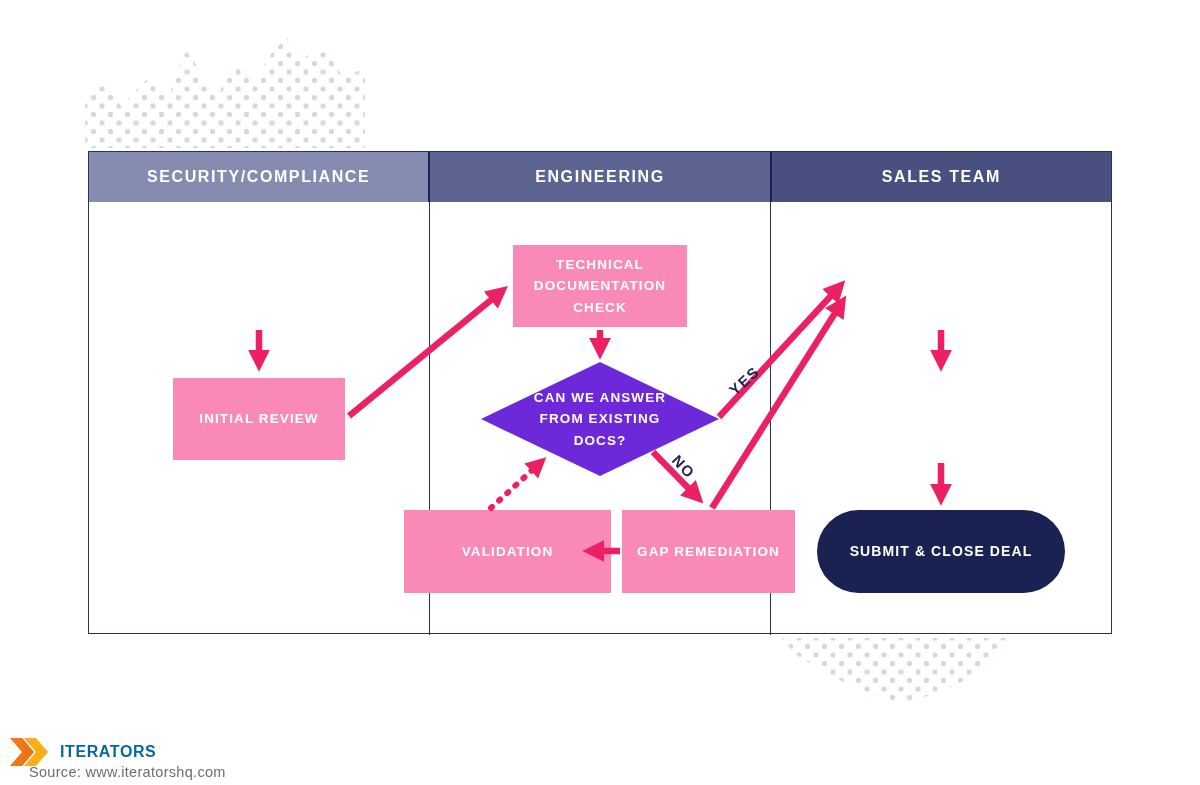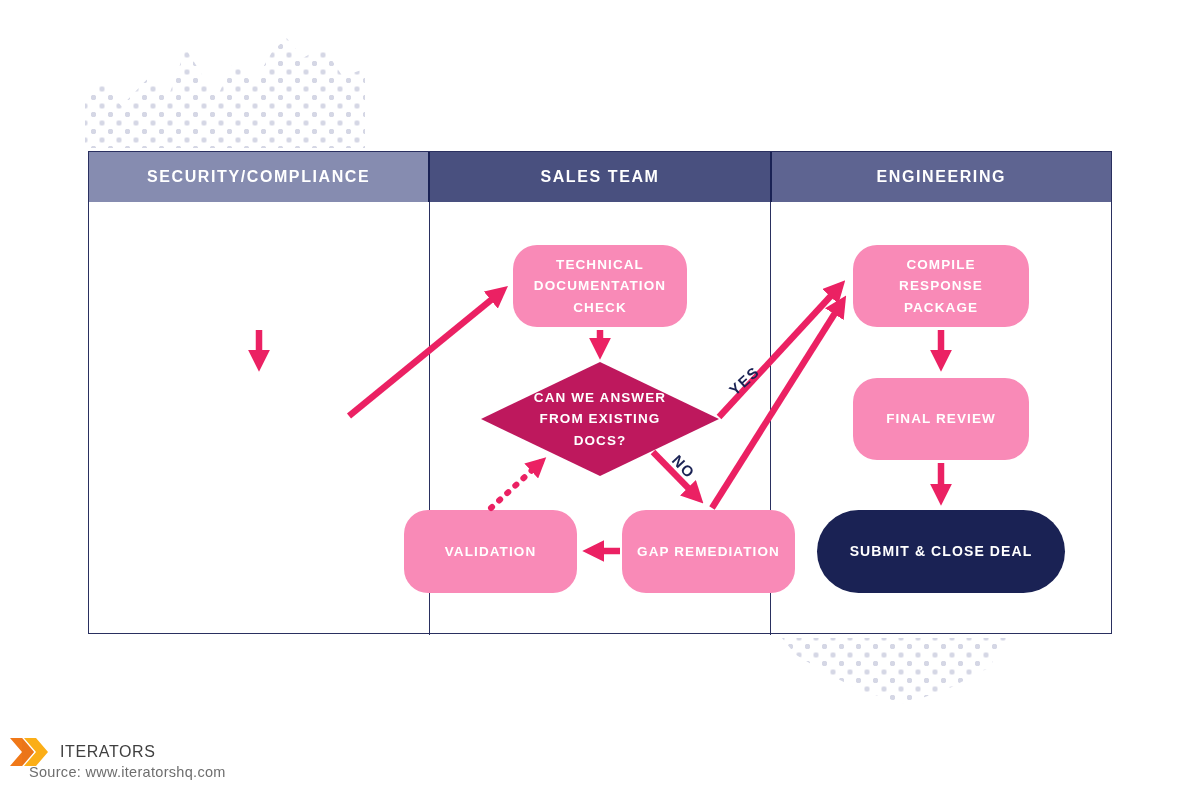--- a/index.html
+++ b/index.html
@@ -39,85 +39,84 @@
   }
   .th:last-child { border-right:none; }
   .tbody { display:flex; height:433px; }
   .lane { flex:1 1 0; border-right:1.5px solid #2A3060; }
   .lane:last-child { border-right:none; }
 
   
   .node {
     position:absolute; display:flex; align-items:center; justify-content:center;
     text-align:center; color:#ffffff; font-weight:bold; font-size:13.5px;
-    letter-spacing:1.1px; line-height:1.6; padding:6px 12px;border-radius:24px;
+    letter-spacing:1.1px; line-height:1.6; padding:6px 12px;
   }
   .process   { background:#F98AB7; }
   .terminator{ background:#1A2254; border-radius:42px; }
   .decision  {
-    background:#be185d;
+    background:#6d28d9;
     clip-path:polygon(50% 0%, 100% 50%, 50% 100%, 0% 50%);
     padding:6px 42px;
   }
   .n-eap      { left:135px; top:246px; width:248px; height:81px; }
   .n-initial  { left:173px; top:378px; width:172px; height:82px; }
   .n-techdoc  { left:513px; top:245px; width:174px; height:82px; }
   .n-decision { left:481px; top:362px; width:238px; height:114px; }
-  .n-validate { left:404px; top:510px; width:173px; height:83px; }
+  .n-validate { left:404px; top:510px; width:207px; height:83px; }
   .n-gap      { left:622px; top:510px; width:173px; height:83px; }
   .n-compile  { left:853px; top:245px; width:176px; height:82px; }
   .n-final    { left:853px; top:378px; width:176px; height:82px; }
   .n-submit   { left:817px; top:510px; width:248px; height:83px; font-size:14px; }
 
   .edges { position:absolute; left:0; top:0; width:1200px; height:785px; pointer-events:none; }
 
   .edge-label {
     position:absolute; color:#1A2254; font-weight:bold; font-size:15px;
     letter-spacing:1.5px;
   }
   .lbl-yes { left:727px; top:372px; transform:rotate(-42deg); }
   .lbl-no  { left:671px; top:458px; transform:rotate(47deg); }
 
   
   .brand { position:absolute; left:10px; top:737px; display:flex; align-items:center; }
   .brand-icon { width:46px; height:30px; }
   .brand-text {
-    color:#404040; font-weight:normal; font-size:16px; letter-spacing:0.6px; margin-left:4px;
+    color:#0369a1; font-weight:bold; font-size:16px; letter-spacing:0.6px; margin-left:4px;
   }
   .source {
     position:absolute; left:29px; top:764px; color:#6E6E6E; font-size:14.5px; letter-spacing:0.3px;
   }
 </style>
 </head>
 <body>
 
 <div class="canvas">
 
   <div class="dots dots-top"></div>
   <div class="dots dots-bottom"></div>
 
   <div class="table">
     <div class="thead">
       <div class="th" style="background:#868CB0">SECURITY/COMPLIANCE</div>
+      <div class="th" style="background:#5E6491">ENGINEERING</div>
       <div class="th" style="background:#49507F">SALES TEAM</div>
-      <div class="th" style="background:#5E6491">ENGINEERING</div>
     </div>
     <div class="tbody">
       <div class="lane"></div>
       <div class="lane"></div>
       <div class="lane"></div>
     </div>
   </div>
 
+  <div class="node process n-initial">INITIAL REVIEW</div>
   <div class="node process n-techdoc">TECHNICAL DOCUMENTATION CHECK</div>
   <div class="node decision n-decision">CAN WE ANSWER FROM EXISTING DOCS?</div>
   <div class="node process n-validate">VALIDATION</div>
   <div class="node process n-gap">GAP REMEDIATION</div>
-  <div class="node process n-compile">COMPILE RESPONSE PACKAGE</div>
-  <div class="node process n-final">FINAL REVIEW</div>
   <div class="node terminator n-submit">SUBMIT &amp; CLOSE DEAL</div>
 
   <svg class="edges" viewBox="0 0 1200 785">
     <defs>
       <marker id="ah" viewBox="0 0 10 10" refX="6.5" refY="5" markerWidth="3.4" markerHeight="3.4" orient="auto-start-reverse">
         <path d="M0,0 L10,5 L0,10 z" fill="#EB2163"></path>
       </marker>
     </defs>
 
     <line x1="259" y1="330" x2="259" y2="364" stroke="#EB2163" stroke-width="6.5" marker-end="url(#ah)"></line>

